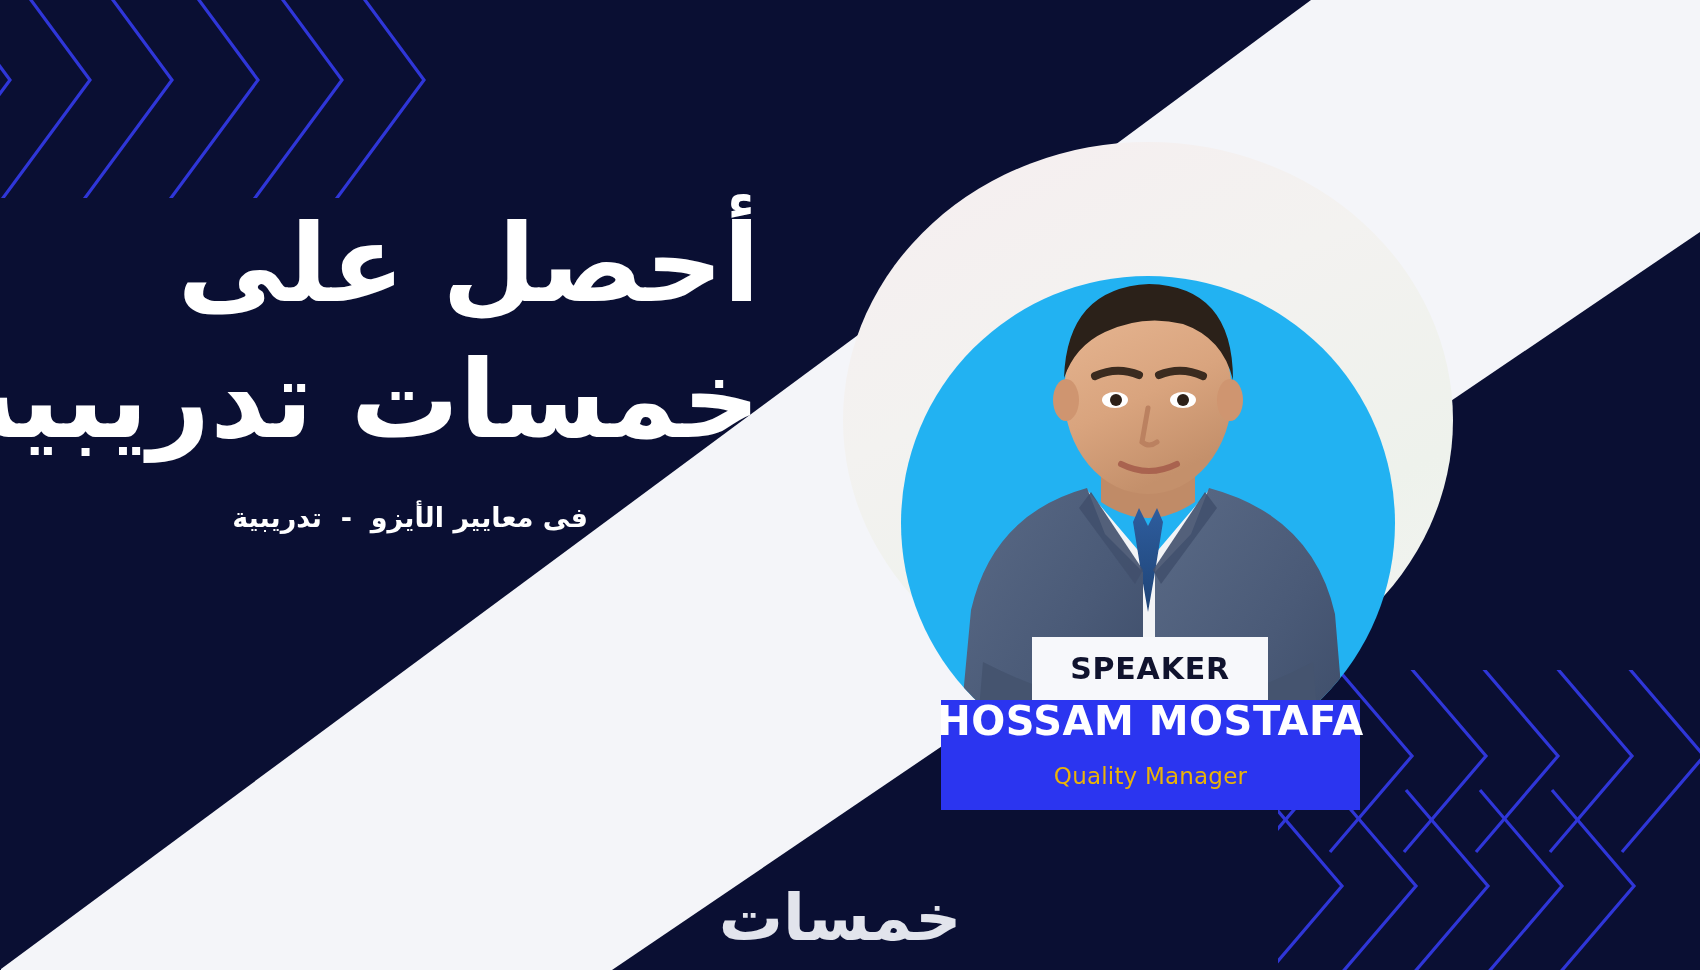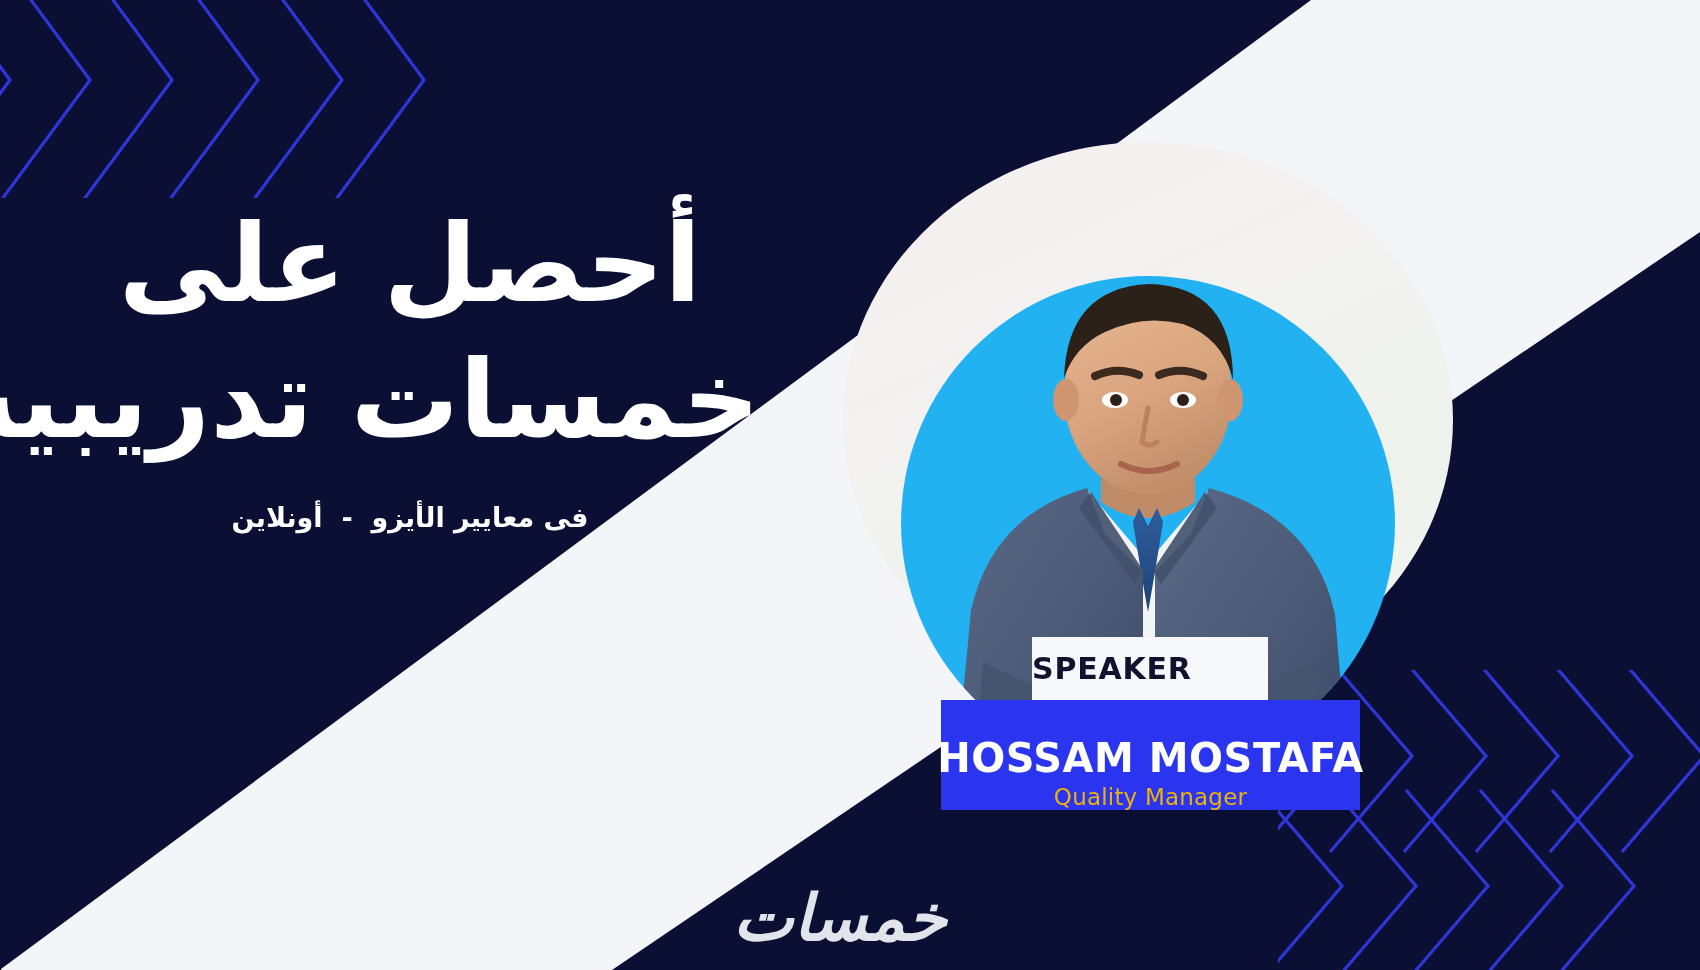--- a/index.html
+++ b/index.html
@@ -99,20 +99,21 @@
   }
   .headline {
     margin: 0;
     color: #ffffff;
     font-family: "DejaVu Sans", "Liberation Sans", sans-serif;
     font-weight: 700;
     font-size: 108px;
     line-height: 1.26;
     letter-spacing: 0px;
     white-space: nowrap;
+    text-align: right;
   }
   .headline .line2 {
     display: block;
   }
   .subtitle {
     margin: 34px 0 0 0;
     color: #ffffff;
     font-family: "DejaVu Sans", "Liberation Sans", sans-serif;
     font-weight: 700;
     font-size: 27px;
@@ -123,40 +124,42 @@
   
   .speaker-tag {
     position: absolute;
     left: 1032px;
     top: 637px;
     width: 236px;
     height: 63px;
     background: #f7f8fb;
     display: flex;
     align-items: center;
+    justify-content: center;
   }
   .speaker-tag-label {
     color: #10132e;
     font-family: "DejaVu Sans", "Liberation Sans", sans-serif;
     font-weight: 700;
     font-size: 30px;
     letter-spacing: 0.8px;
   }
 
   .name-plate {
     position: absolute;
     left: 941px;
     top: 700px;
     width: 419px;
     height: 110px;
     background: #2b35f0;
     display: flex;
     flex-direction: column;
     align-items: center;
-    justify-content: flex-end;
+    justify-content: flex-start;
+    gap: 16px;
   }
   .name-plate-name {
     color: #ffffff;
     font-family: "DejaVu Sans", "Liberation Sans", sans-serif;
     font-weight: 700;
     font-size: 40px;
     letter-spacing: 0.5px;
     line-height: 1.05;
     white-space: nowrap;
   }
@@ -177,21 +180,20 @@
     top: 886px;
     width: 300px;
     text-align: center;
     color: #e2e4ec;
     font-family: "DejaVu Sans", "Liberation Sans", sans-serif;
     font-weight: 700;
     font-size: 64px;
     line-height: 1;
     direction: rtl;
     user-select: none;
-    font-style: italic;
   }
 </style>
 </head>
 <body>
 
 <div class="banner">
 
   <div class="bg-navy"></div>
 
   <div class="diagonal-band"></div>
@@ -223,21 +225,21 @@
       <polyline points="202,120 284,216 202,312"></polyline>
       <polyline points="274,120 356,216 274,312"></polyline>
     </g>
   </svg>
 
   <div class="headline-block">
     <h1 class="headline">
       <span>أحصل على</span>
       <span class="line2">خمسات تدريبية</span>
     </h1>
-    <p class="subtitle">فى معايير الأيزو  -  أونلاين</p>
+    <p class="subtitle">فى معايير الأيزو  -  تدريبية</p>
   </div>
 
   <div class="portrait-wrap">
     <div class="portrait-ring"></div>
     <div class="portrait-disc"></div>
 
     <svg class="figure-svg" viewBox="0 0 610 556">
       <defs>
         <clipPath id="discClip">
           <circle cx="305" cy="381" r="247"></circle>

